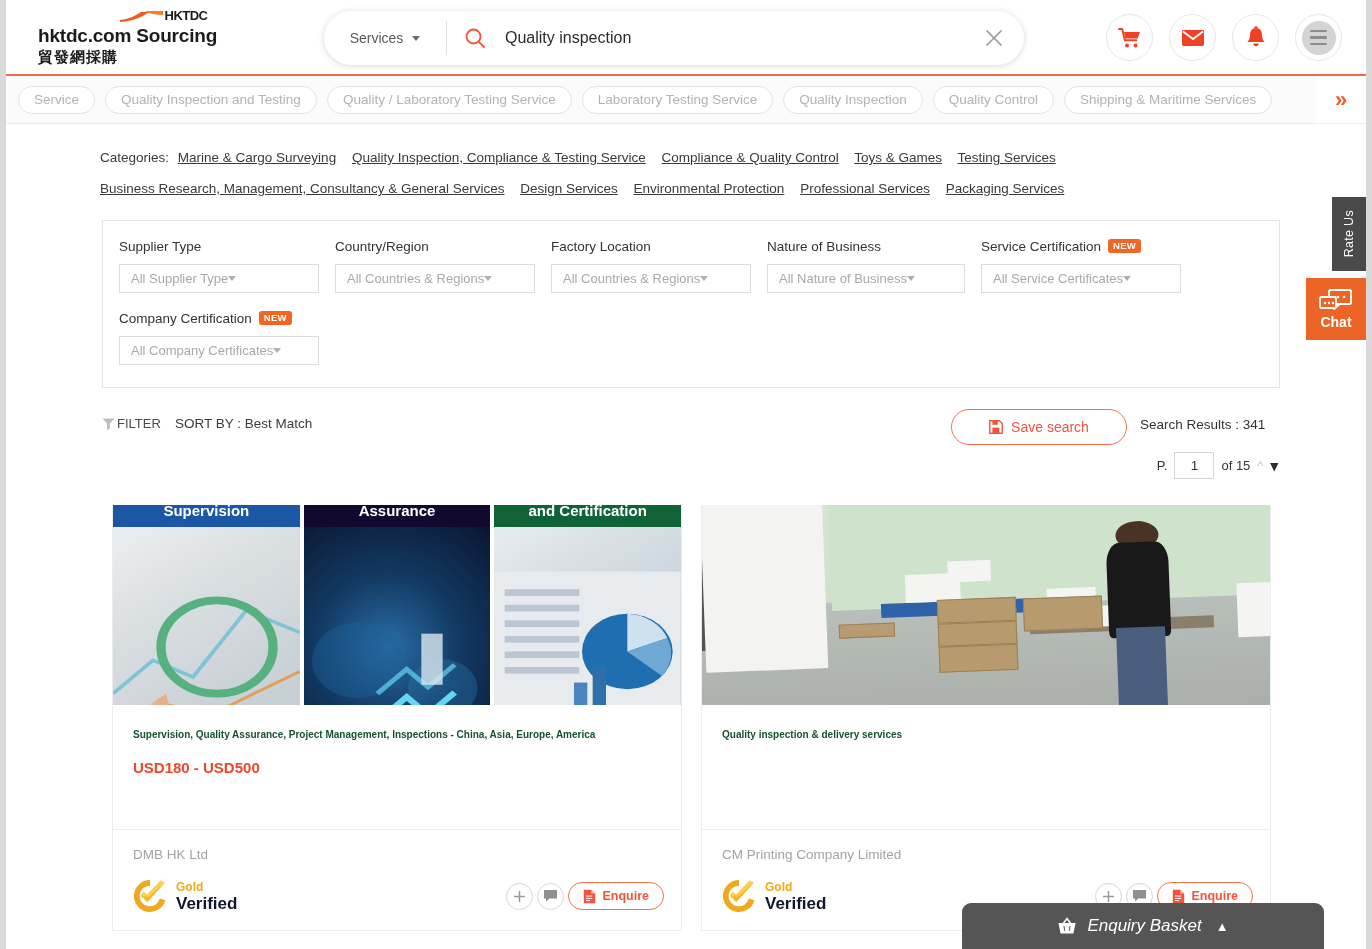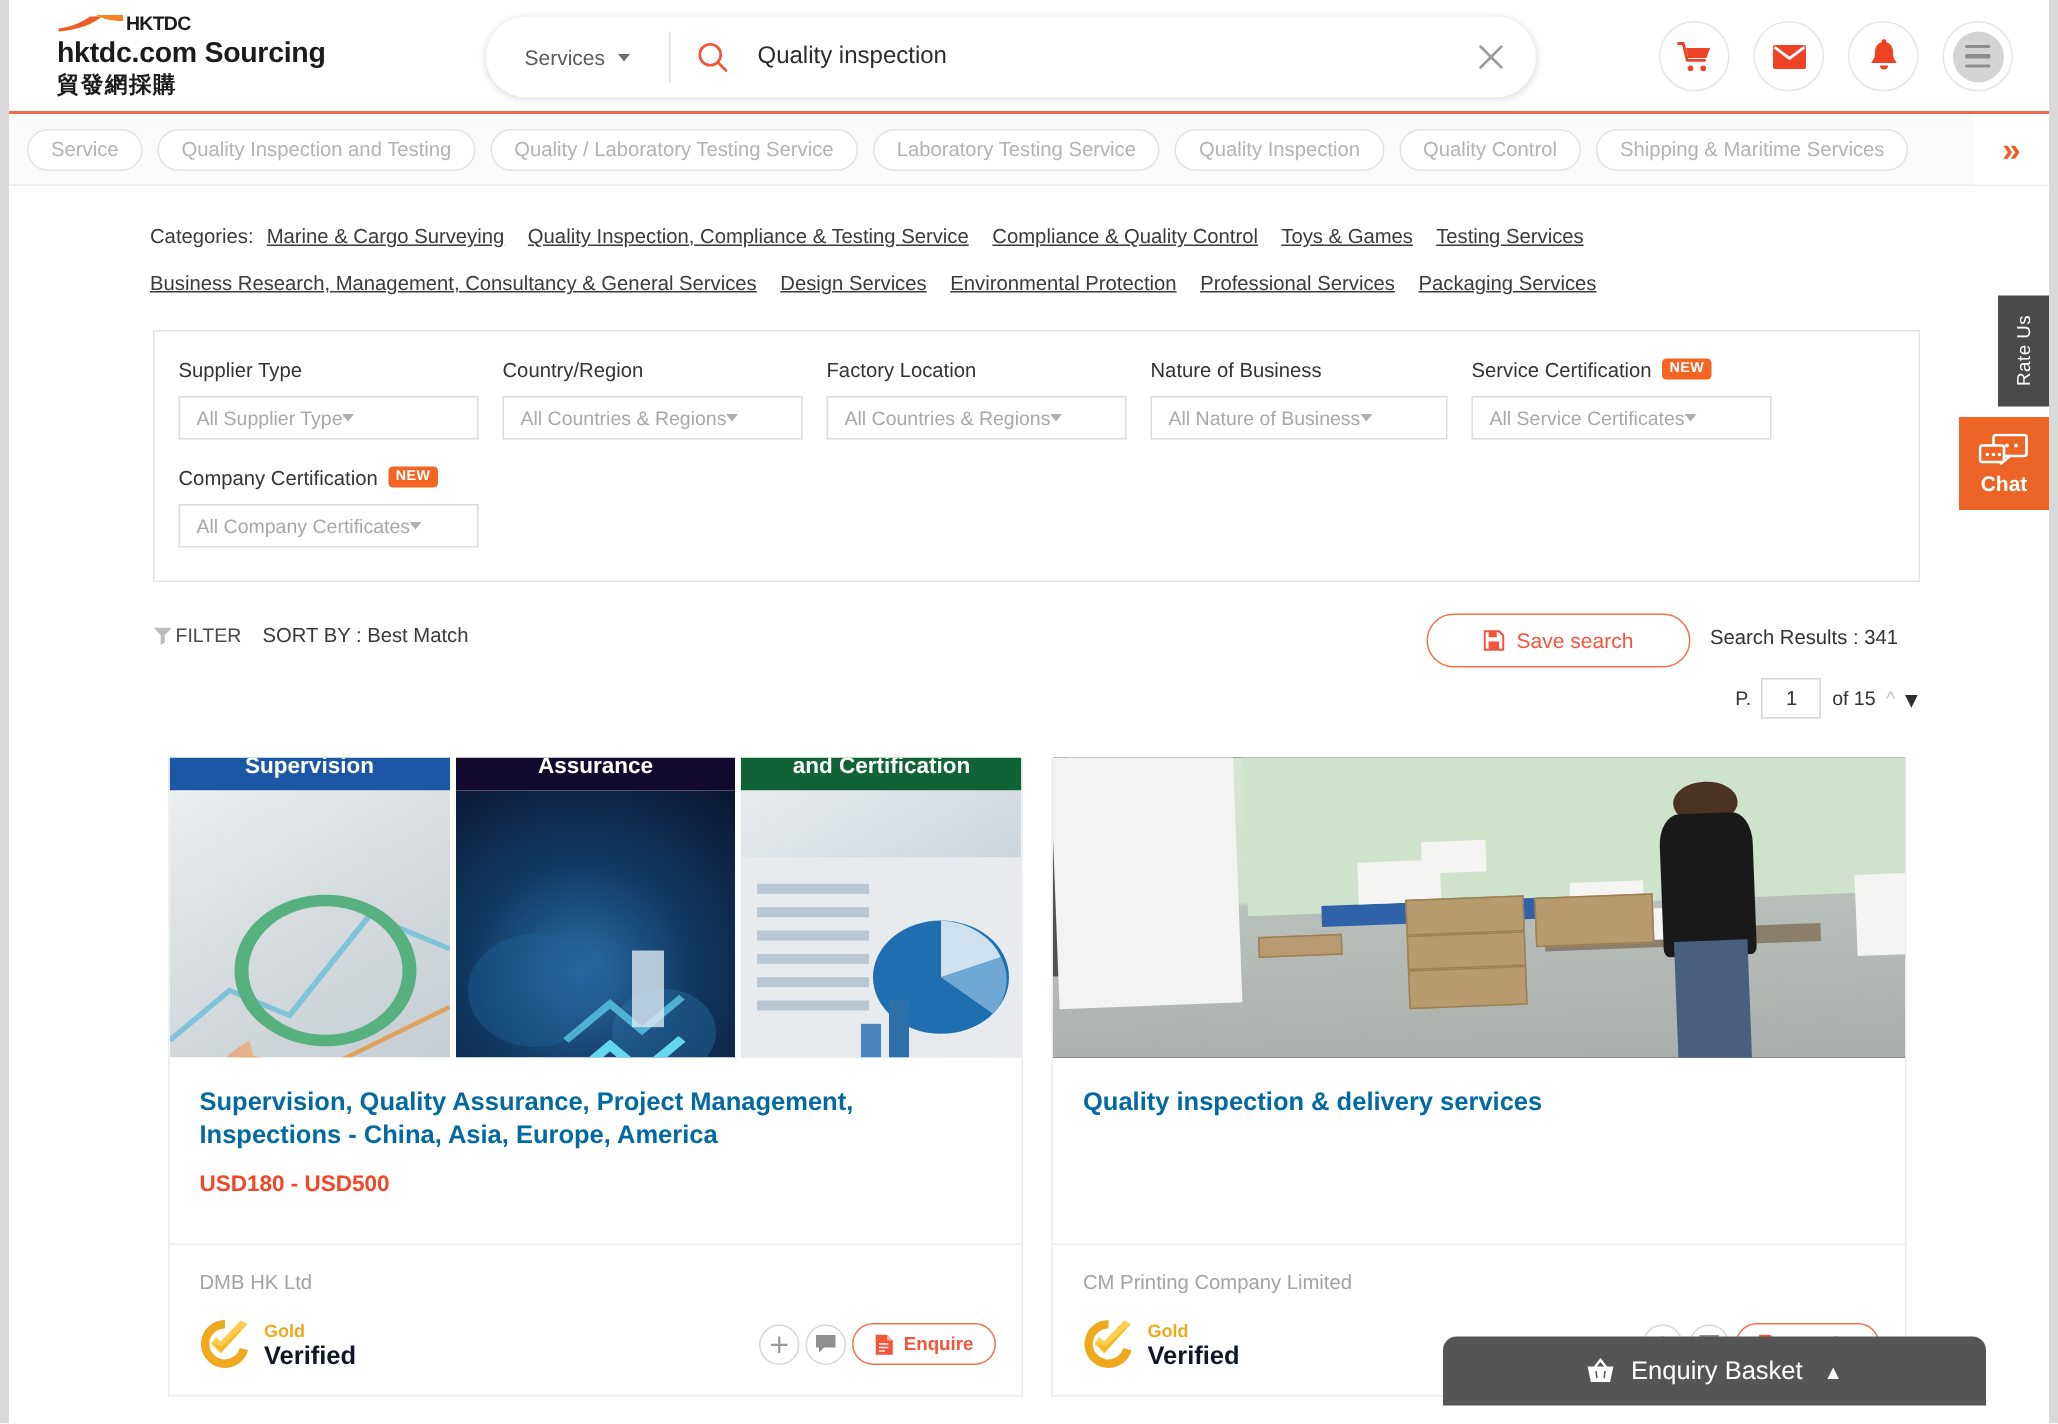--- a/index.html
+++ b/index.html
@@ -22,21 +22,21 @@
   
   .header {
     position: relative;
     height: 76px;
     background: #fff;
     border-bottom: 2px solid #f26a4b;
     display: flex;
     align-items: center;
   }
   .brand { margin-left: 32px; width: 250px; }
-  .brand-logo-row { display: flex; align-items: center; gap: 0; height: 15px; }
+  .brand-logo-row { display: flex; align-items: center; gap: 0; height: 15px; justify-content: center; }
   .brand-swoosh { width: 46px; height: 13px; position: relative; overflow: hidden; }
   .brand-hktdc {
     font-size: 13px; font-weight: bold; letter-spacing: -0.5px;
     color: #1b1b1b;
   }
   .brand-title {
     font-size: 19px; font-weight: bold; color: #1b1b1b;
     line-height: 22px; margin-top: 2px; letter-spacing: -0.2px;
   }
   .brand-sub {
@@ -206,22 +206,22 @@
   .ph-table1 { position:absolute; left:33%; top:48%; width:25%; height:6%; background:#2f62a8; }
   .ph-table2 { position:absolute; left:57%; top:58%; width:30%; height:5%; background:#8a7f6d; }
   .ph-box { position:absolute; background:#b79a6e; border:1px solid #9c7f55; }
   .ph-paper { position:absolute; background:#f4f4f2; }
   .ph-person-body { position:absolute; left:70%; top:26%; width:10%; height:40%; background:#191919; border-radius:22% 22% 6% 6%; }
   .ph-person-head { position:absolute; left:71.5%; top:17%; width:7%; height:12%; background:#4a3325; border-radius:50%; }
   .ph-person-legs { position:absolute; left:71%; top:62%; width:8%; height:36%; background:#4a5e7d; }
   .ph-wall { position:absolute; left:25%; top:0; width:75%; height:50%; background:#cfe2cb; }
 
   .card-title {
-    padding: 19px 20px 0 20px; font-size: 17px; font-weight: bold;
-    color: #0369a1; line-height: 22px;
+    padding: 19px 20px 0 20px; font-size: 10px; font-weight: bold;
+    color: #14532d; line-height: 22px;
   }
   .card-price {
     padding: 13px 20px 0 20px; font-size: 15px; font-weight: bold; color: #f0472a;
   }
   .card-body { height: 124px; }
   .card-sep { border-top: 1px solid #ededed; }
   .card-company { padding: 17px 20px 0 20px; font-size: 13.5px; color: #a3a3a3; }
   .card-foot {
     height: 68px; display: flex; align-items: center; justify-content: space-between;
     padding: 0 17px 0 18px;
@@ -255,24 +255,24 @@
   .chat-tab {
     position: absolute; right: 0; top: 278px; width: 60px; height: 62px;
     background: #ec6426; color: #fff;
     display: flex; flex-direction: column; align-items: center; justify-content: center;
     cursor: pointer;
   }
   .chat-label { font-size: 14px; font-weight: bold; margin-top: 1px; }
 
   
   .basket {
-    position: absolute; left: 956px; bottom: 12px; width: 362px; height: 46px;
+    position: absolute; left: 956px; bottom: 0; width: 362px; height: 46px;
     background: #555555; border-radius: 9px 9px 0 0;
     display: flex; align-items: center; justify-content: center; gap: 10px;
-    color: #fff; font-size: 17px; cursor: pointer;
+    color: #fff; font-size: 17px; cursor: pointer; font-style: italic;
   }
   .basket-chev { font-size: 13px; margin-left: 4px; }
 </style>
 </head>
 <body>
 
 <div id="page">
 
   <div class="header">
 

